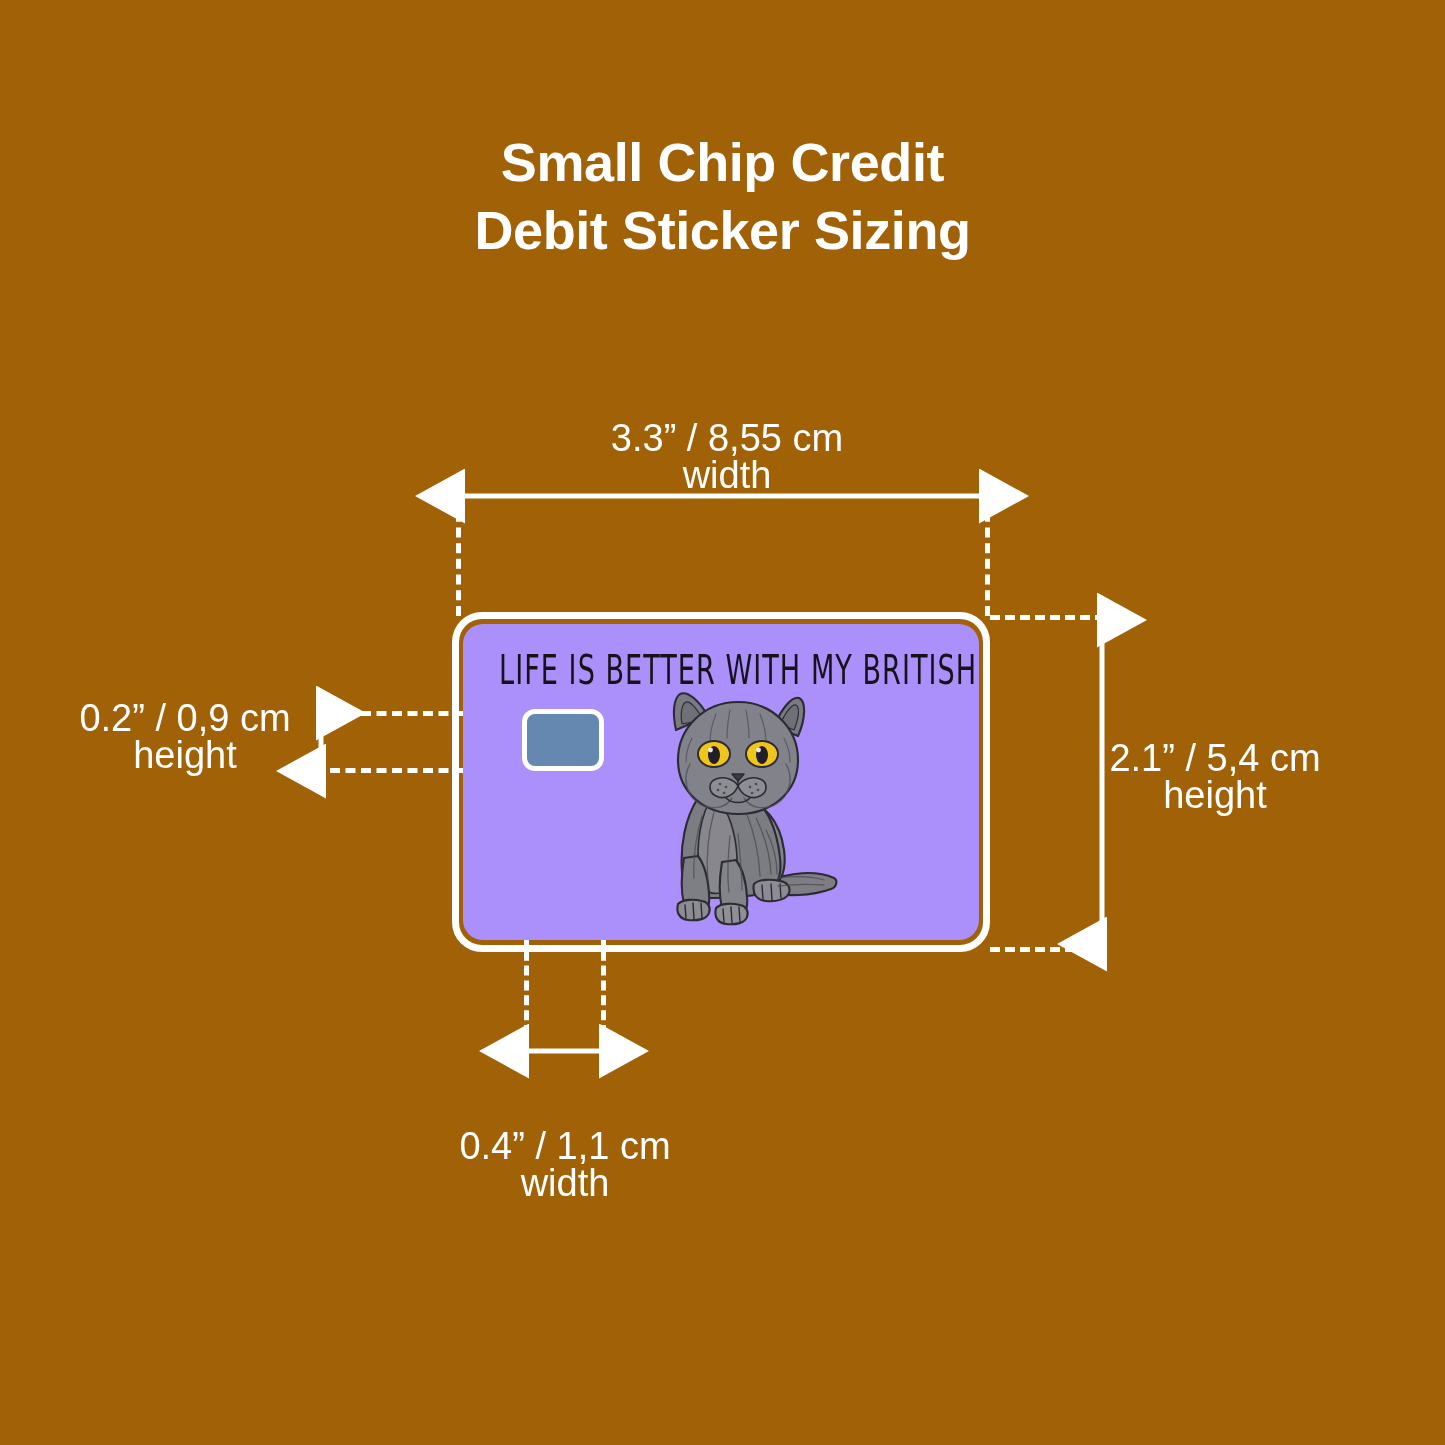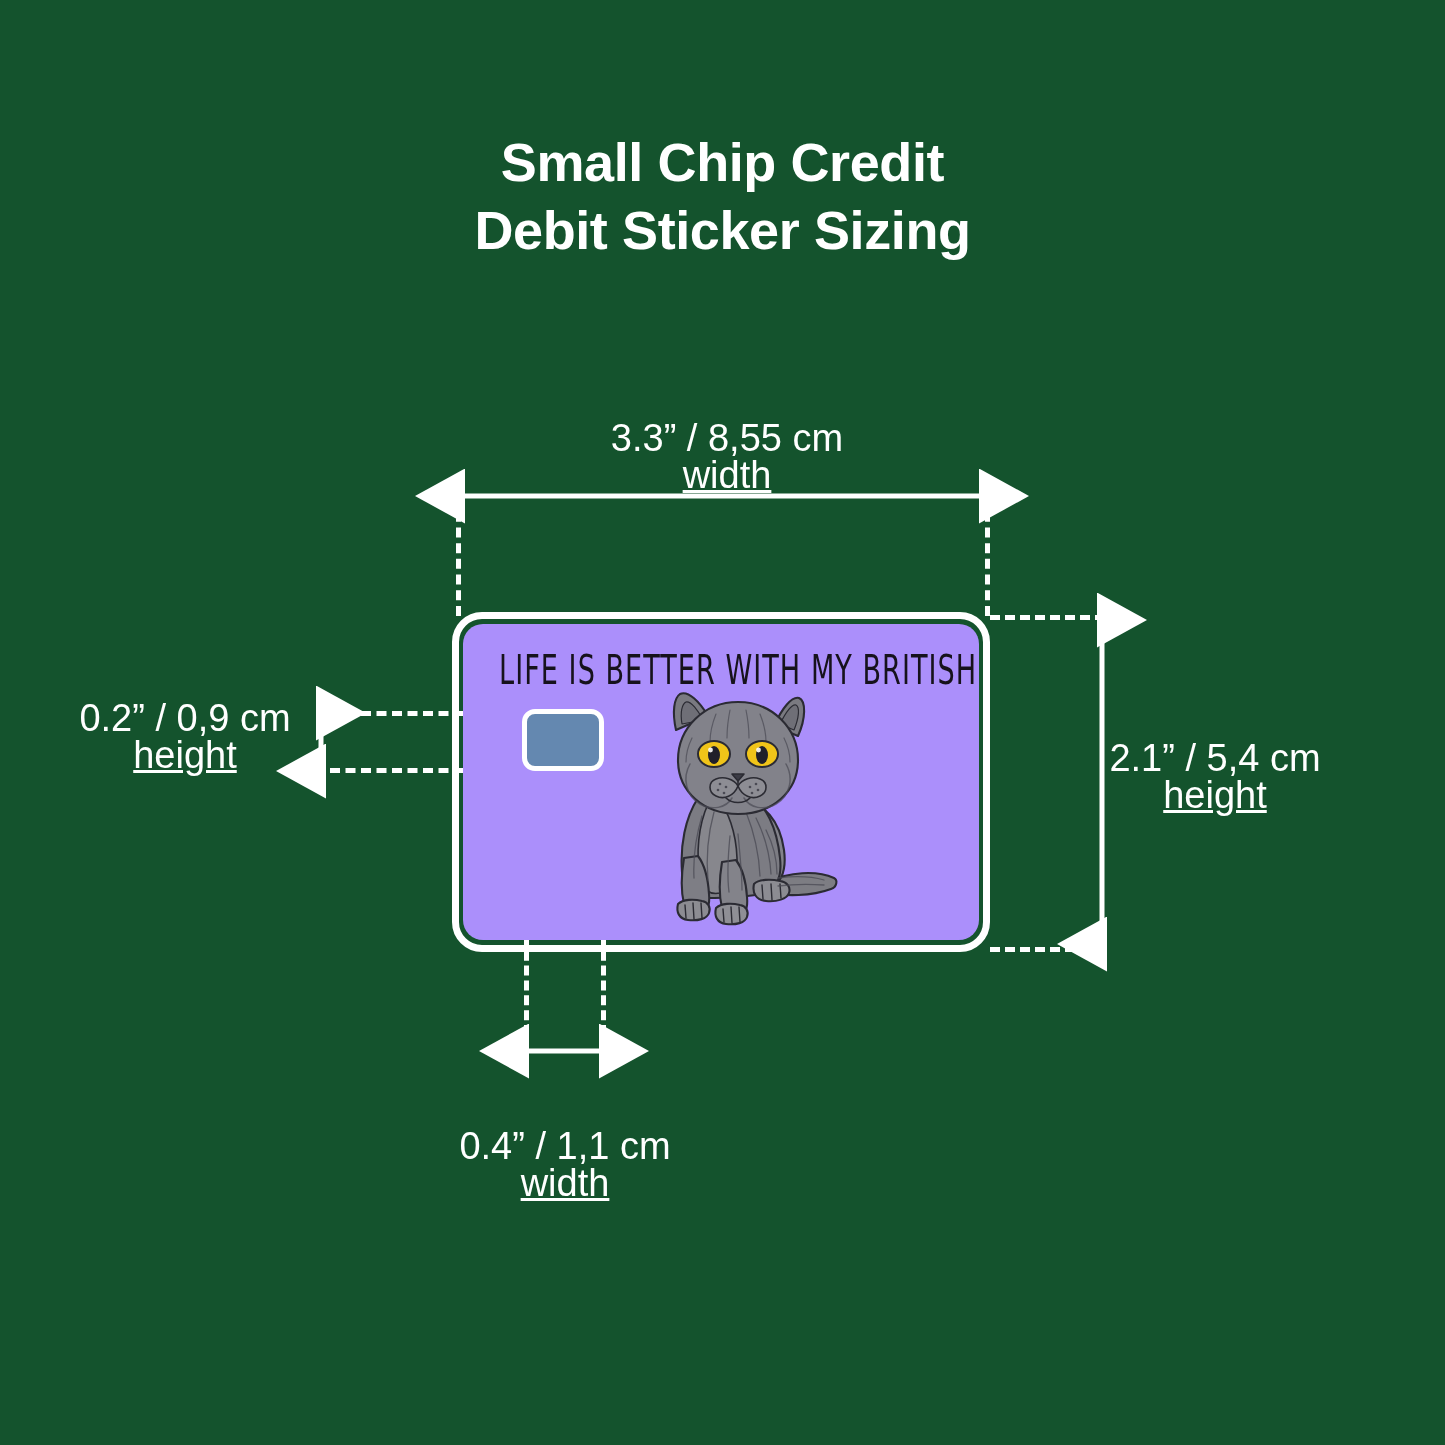--- a/index.html
+++ b/index.html
@@ -36,21 +36,21 @@
   
   .dim-label {
     position: absolute;
     color: #ffffff;
     font-size: 38px;
     line-height: 37px;
     font-weight: 400;
     text-align: center;
     white-space: nowrap;
   }
-  .dim-label .l2 { display: block; text-decoration: underline; }
+  .dim-label .l2 { display: block; }
 
   #label-top    { left: 547px; top: 420px; width: 360px; }
   #label-right  { left: 1105px; top: 740px; width: 220px; }
   #label-left   { left: 60px;  top: 700px; width: 250px; }
   #label-bottom { left: 440px; top: 1128px; width: 250px; }
 
   
   #card-outline {
     position: absolute;
     left: 452px;
@@ -126,21 +126,21 @@
     position: absolute;
     left: 175px;
     top: 62px;
     width: 210px;
     height: 245px;
   }
 </style>
 </head>
 <body>
 
-<div id="stage" style="background: #14532d;">
+<div id="stage" style="background: #a16207;">
 
   <div id="title">Small Chip Credit
 Debit Sticker Sizing</div>
 
   <div id="label-top" class="dim-label">
     <span>3.3” / 8,55 cm</span>
     <span class="l2">width</span>
   </div>
 
   <svg class="guide-svg" style="left:452px; top:478px;" width="540" height="36" viewBox="0 0 540 36">

